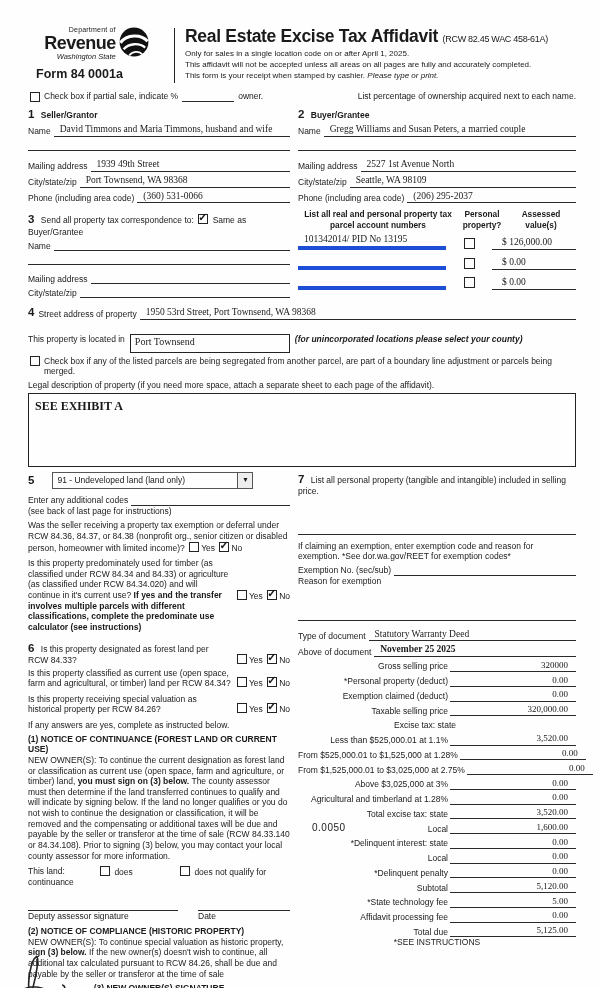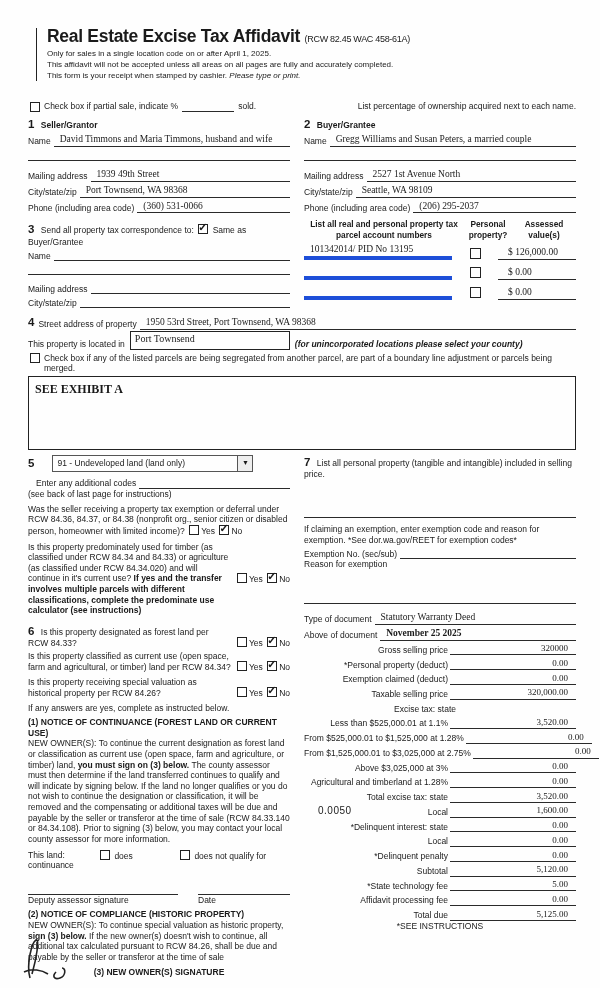--- a/index.html
+++ b/index.html
@@ -28,21 +28,21 @@
   .flabel{flex:none;padding-right:3px;}
   .fill{flex:1;border-bottom:1px solid #2a2a2a;min-height:10px;position:relative;}
   .val{font-family:"Liberation Serif",serif;font-size:9.5px;padding:0 2px 0 6px;white-space:nowrap;}
   .cb{display:inline-block;width:8px;height:8px;border:1.2px solid #222;flex:none;
       vertical-align:-1px;margin:0 2px;position:relative;background:#fff;}
   .cb.checked::after{content:"✓";position:absolute;left:-1px;top:-4px;font-size:11px;font-weight:bold;}
   .secnum{font-weight:bold;font-size:11.5px;margin-right:4px;}
   .sechead{font-weight:bold;font-size:8.5px;}
   .cols{display:flex;margin-top:6px;}
   .col-l{width:262px;flex:none;}
-  .col-r{flex:1;margin-left:14px;}
+  .col-r{flex:1;margin-left:8px;}
   .q{display:flex;margin-top:5px;}
   .qtext{flex:1;padding-right:4px;}
   .yn{flex:none;white-space:nowrap;align-self:flex-end;}
   .yn2{flex:none;white-space:nowrap;align-self:center;}
   
   .ptable{font-size:8.3px;}
   .phead{display:flex;font-weight:bold;text-align:center;}
   .prow{display:flex;align-items:flex-end;margin-top:4px;}
   .pc1{width:148px;flex:none;border-bottom:4px solid #1d4ed8;min-height:10px;}
   .pc2{width:46px;flex:none;text-align:center;}
@@ -64,36 +64,54 @@
   .sig-line{border-bottom:1px solid #2a2a2a;min-height:11px;position:relative;}
   .center{text-align:center;}
   .scribble{position:absolute;pointer-events:none;}
 </style>
 </head>
 <body>
 
 <div class="page">
 
   <div class="hdr">
+    <div class="logo-block">
+      <div class="logo-row">
+        <div class="logo-txt">
+          <div class="dept-small">Department of</div>
+          <div class="dept-name">Revenue</div>
+          <div class="dept-state">Washington State</div>
+        </div>
+        <span style="margin-left:2px;">
+          <svg width="32" height="32" viewBox="0 0 40 40">
+            <circle cx="20" cy="20" r="18" fill="#111"></circle>
+            <path d="M3 21 C11 10, 29 10, 37 19" stroke="#fff" stroke-width="4" fill="none"></path>
+            <path d="M7 29 C14 21, 27 21, 34 27" stroke="#fff" stroke-width="3" fill="none"></path>
+            <path d="M14 37 C18 31, 26 31, 30 35" stroke="#fff" stroke-width="2.2" fill="none"></path>
+          </svg>
+        </span>
+      </div>
+      <div class="form-no">Form 84 0001a</div>
+    </div>
     <div class="hdr-div"></div>
     <div>
       <div class="hdr-title"><span>Real Estate Excise Tax Affidavit</span>
         <span class="hdr-rcw">(RCW 82.45 WAC 458-61A)</span></div>
       <div class="hdr-note">Only for sales in a single location code on or after April 1, 2025.</div>
       <div class="hdr-note">This affidavit will not be accepted unless all areas on all pages are fully and accurately completed.</div>
       <div class="hdr-note"><span>This form is your receipt when stamped by cashier.</span>
         <span class="i">Please type or print.</span></div>
     </div>
   </div>
 
-  <div class="row" style="margin-top:20px;align-items:flex-end;">
+  <div class="row" style="margin-top:8px;align-items:flex-end;">
     <span class="cb"></span>
     <span style="margin-left:2px;">Check box if partial sale, indicate %</span>
     <span style="width:52px;border-bottom:1px solid #2a2a2a;margin:0 4px;"></span>
-    <span>sold.</span>
+    <span>owner.</span>
     <span style="margin-left:auto;width:272px;text-align:right;">List percentage of ownership acquired next to each name.</span>
   </div>
 
   <div class="cols" style="margin-top:5px;">
     <div class="col-l">
       <div><span class="secnum">1</span>
         <span class="sechead">Seller/Grantor</span></div>
       <div class="field">
           <span class="flabel">Name</span>
         <span class="fill"><span class="val">David Timmons and Maria Timmons, husband and wife</span></span>
@@ -193,45 +211,46 @@
       </div>
     </div>
   </div>
 
   <div style="margin-top:7px;">
     <div class="field" style="margin-top:0;">
       <span class="secnum">4</span>
       <span class="flabel">Street address of property</span>
       <span class="fill"><span class="val">1950 53rd Street, Port Townsend, WA 98368</span></span>
     </div>
-    <div class="row" style="margin-top:1px;align-items:flex-end;">
+    <div class="row" style="margin-top:14px;align-items:flex-start;">
       <span>This property is located in</span>
       <span class="locbox serif" style="font-size:10px;">Port Townsend</span>
       <span class="b i">(for unincorporated locations please select your county)</span>
     </div>
     <div class="row" style="margin-top:3px;align-items:flex-start;">
       <span class="cb"></span>
       <span style="margin-left:2px;">Check box if any of the listed parcels are being segregated from another parcel, are part of a boundary line adjustment or parcels being merged.</span>
     </div>
+    <div style="margin-top:3px;">Legal description of property (if you need more space, attach a separate sheet to each page of the affidavit).</div>
     <div class="legalbox">
       <span class="serif b" style="font-size:12px;">SEE EXHIBIT A</span>
     </div>
   </div>
 
   <div class="cols" style="margin-top:5px;">
     <div class="col-l">
 
       <div class="row" style="align-items:center;">
         <span class="secnum">5</span>
         <span class="dropdown">
           <span>91 - Undeveloped land (land only)</span>
           <span class="ddbtn">▼</span>
         </span>
       </div>
-      <div class="field" style="margin-top:6px;margin-left:8px;">
+      <div class="field" style="margin-top:6px;">
         <span class="flabel">Enter any additional codes</span>
         <span class="fill"></span>
       </div>
       <div>(see back of last page for instructions)</div>
       <div class="q" style="display:block;margin-top:4px;">
         <span>Was the seller receiving a property tax exemption or deferral under RCW 84.36, 84.37, or 84.38 (nonprofit org., senior citizen or disabled person, homeowner with limited income)?</span>
         <span class="cb"></span><span>Yes</span>
         <span class="cb checked"></span><span>No</span>
       </div>
       <div class="q">

